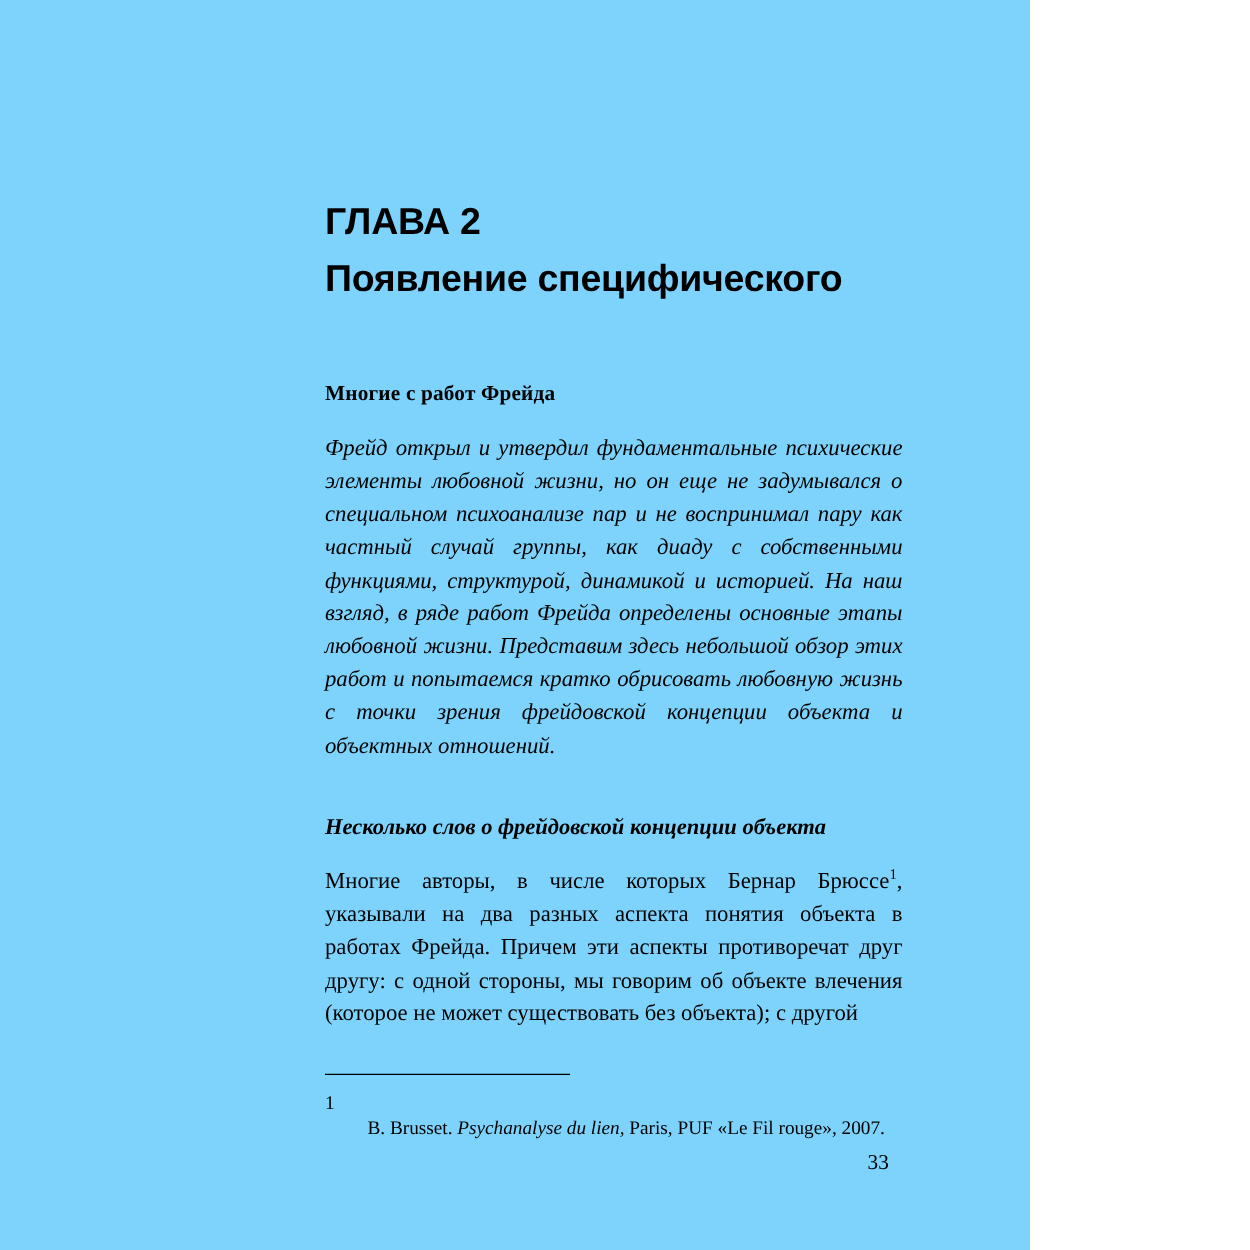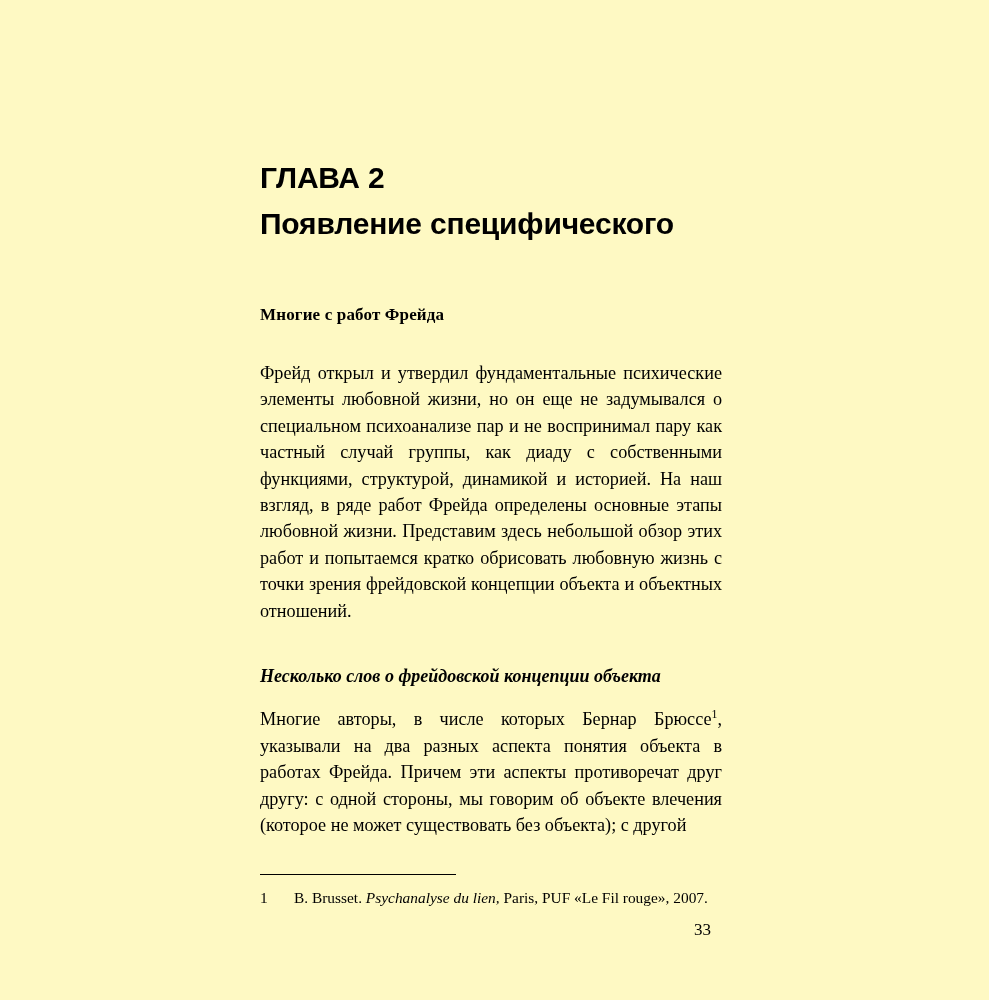--- a/index.html
+++ b/index.html
@@ -9,23 +9,23 @@
   }
   body {
     width: 1000px;
     height: 1000px;
     font-family: "Liberation Serif", serif;
     color: #000000;
     overflow: hidden;
   }
   .page {
     position: relative;
-    width: 989px;
+    width: 824px;
     height: 1000px;
-    background: #fef9c3;
+    background: #7dd3fc;
   }
   .content {
     position: absolute;
     left: 260px;
     top: 0;
     width: 462px;
   }
   .chapter-label {
     font-family: "Liberation Sans", sans-serif;
     font-weight: bold;
@@ -53,21 +53,22 @@
     letter-spacing: 0.15px;
   }
   p.body-text {
     font-size: 18.2px;
     line-height: 1.45;
     text-align: justify;
     margin: 18px 0 0 0;
     hyphens: manual;
   }
   p.body-text:first-of-type {
-    margin-top: 35px;
+    margin-top: 20px;
+    font-style: italic;
   }
   .subsection-heading {
     font-family: "Liberation Serif", serif;
     font-style: italic;
     font-weight: bold;
     font-size: 18px;
     line-height: 1.36;
     margin-top: 40px;
   }
   .subsection-heading div {
@@ -84,20 +85,21 @@
     margin-top: 12px;
     font-size: 15.4px;
     line-height: 1.42;
   }
   .footnote .fn-num {
     width: 34px;
     flex: 0 0 34px;
   }
   .footnote .fn-text {
     flex: 1 1 auto;
+    margin-top: 20px;
   }
   .footnote .fn-text i {
     font-style: italic;
   }
   .page-number {
     position: absolute;
     left: 694px;
     top: 920px;
     font-size: 17px;
   }

